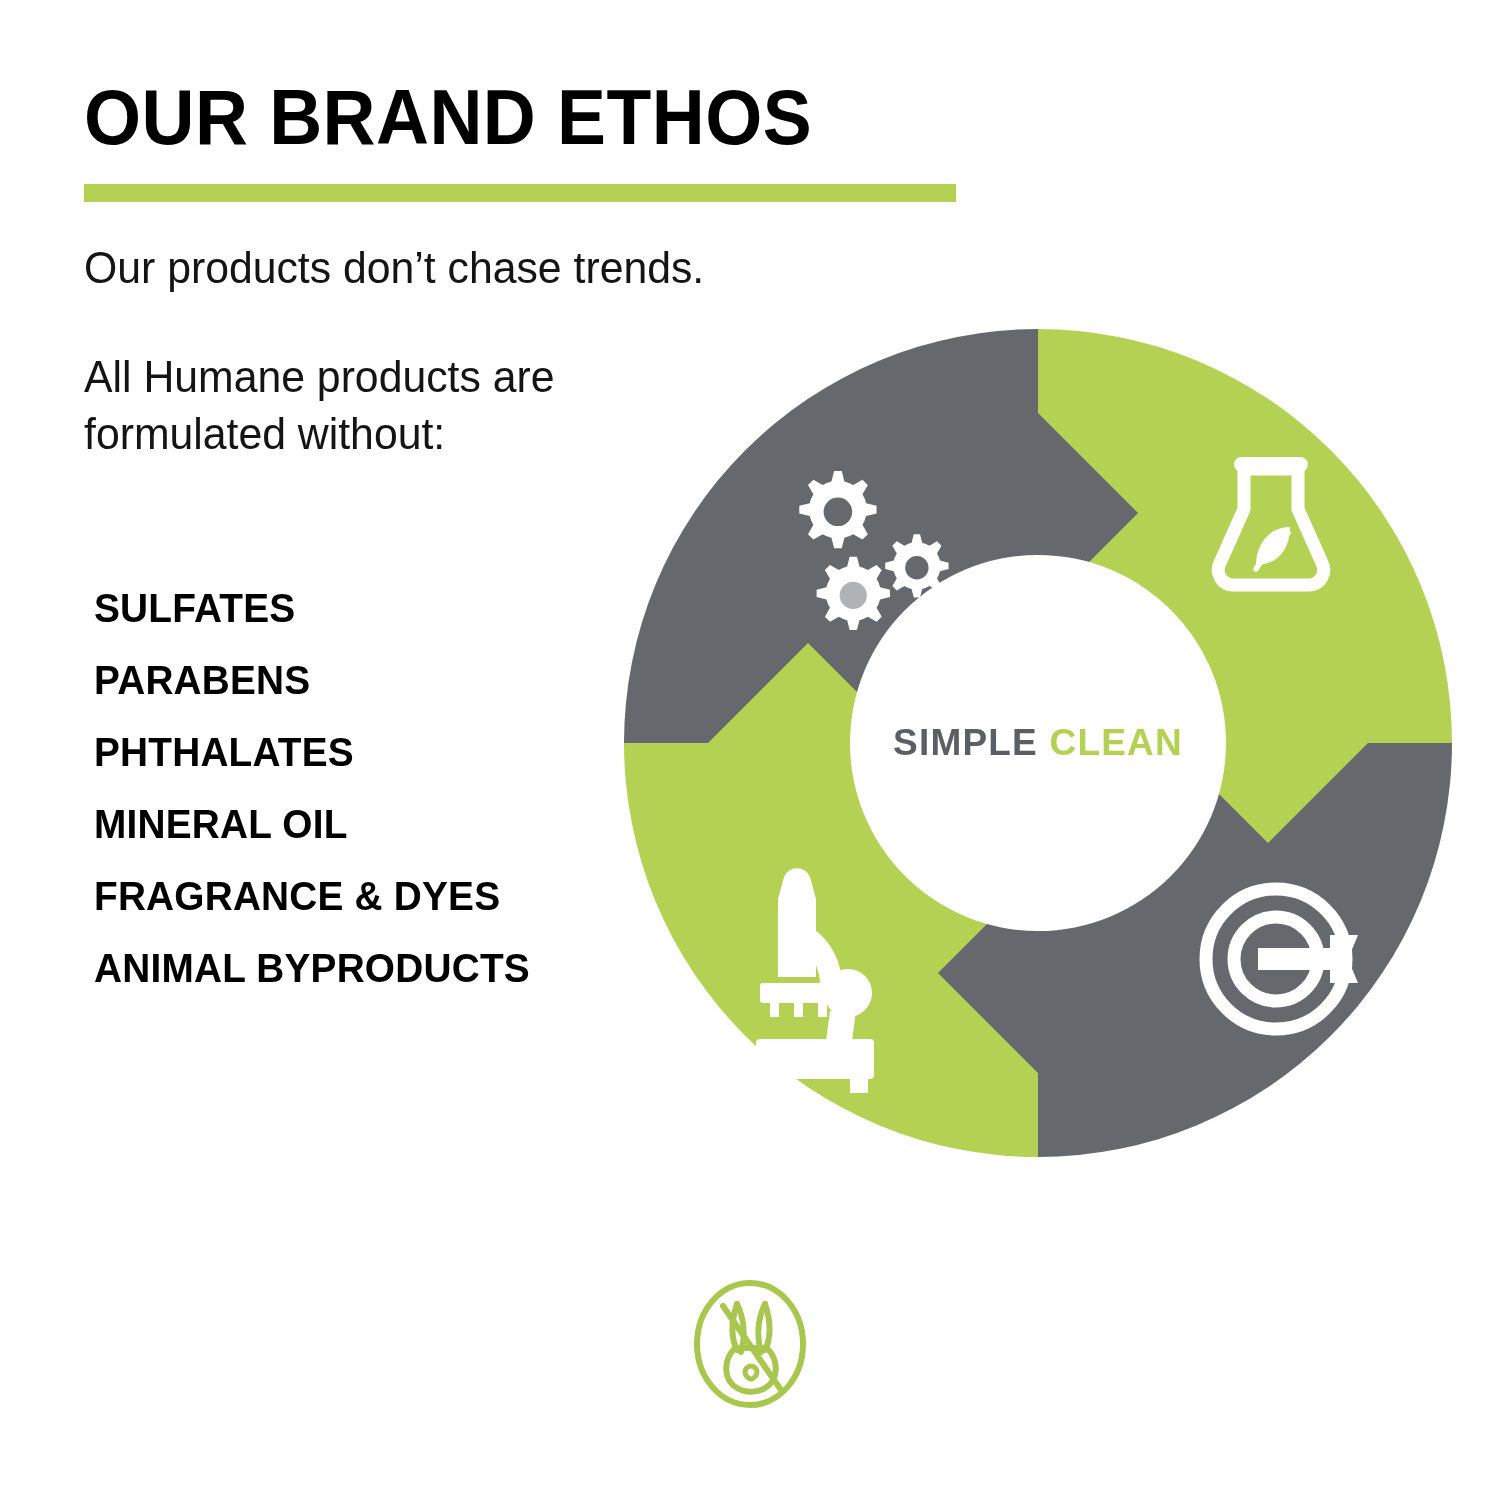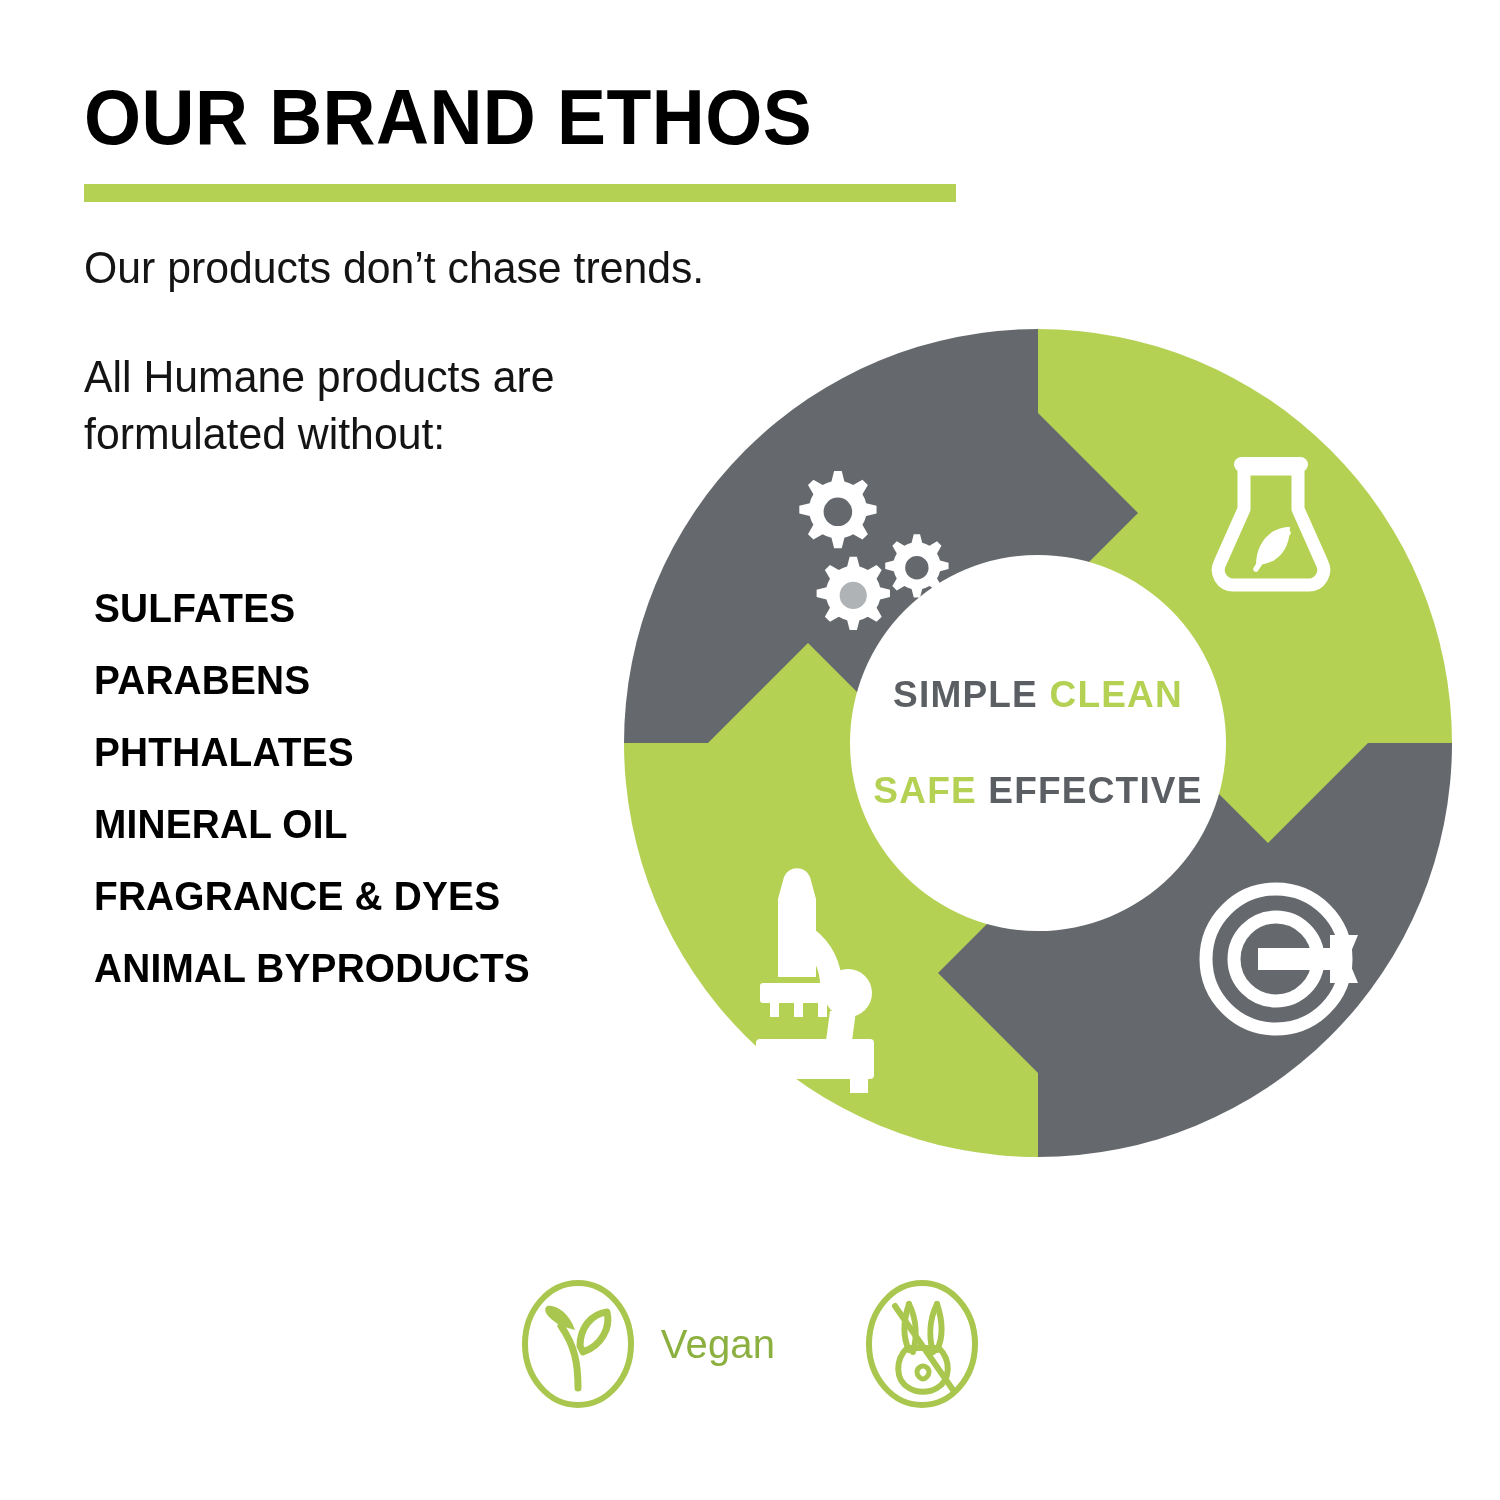--- a/index.html
+++ b/index.html
@@ -297,41 +297,25 @@
         <rect x="6" y="208" width="18" height="14"></rect>
         <rect x="94" y="208" width="18" height="14"></rect>
       </g>
     </svg>
 
     <div class="center-text">
       <div class="center-line">
         <span class="w-gray">SIMPLE</span>
         <span class="w-green">CLEAN</span>
       </div>
-      <div class="center-line">
-        <span class="w-green">SAFE</span>
-        <span class="w-gray">EFFECTIVE</span>
-      </div>
     </div>
   </div>
 
   <div class="badges">
 
-    <div class="badge">
-      <svg class="badge-icon" width="122" height="136" viewBox="0 0 122 136">
-        <ellipse cx="61" cy="68" rx="53" ry="61" fill="none" stroke="#a9c74e" stroke-width="6"></ellipse>
-
-        <path d="M61 112 C61 88 58 70 44 50" fill="none" stroke="#a9c74e" stroke-width="7" stroke-linecap="round"></path>
-
-        <path d="M44 50 C28 40 26 34 30 30 C38 28 52 36 58 54 Z" fill="#a9c74e"></path>
-
-        <path d="M63 70 C63 52 74 38 90 36 C94 52 84 70 66 76 Z" fill="none" stroke="#a9c74e" stroke-width="7" stroke-linejoin="round"></path>
-      </svg>
-      <span class="badge-label">Vegan</span>
-    </div>
 
     <div class="badge">
       <svg class="badge-icon" width="122" height="136" viewBox="0 0 122 136">
         <ellipse cx="61" cy="68" rx="53" ry="61" fill="none" stroke="#a9c74e" stroke-width="6"></ellipse>
 
         <path d="M48 28 C42 46 42 62 48 74" fill="none" stroke="#a9c74e" stroke-width="6" stroke-linecap="round"></path>
         <path d="M48 28 C56 44 56 62 52 76" fill="none" stroke="#a9c74e" stroke-width="6" stroke-linecap="round"></path>
         <path d="M76 28 C82 46 82 62 76 74" fill="none" stroke="#a9c74e" stroke-width="6" stroke-linecap="round"></path>
         <path d="M76 28 C68 44 68 62 72 76" fill="none" stroke="#a9c74e" stroke-width="6" stroke-linecap="round"></path>
 

